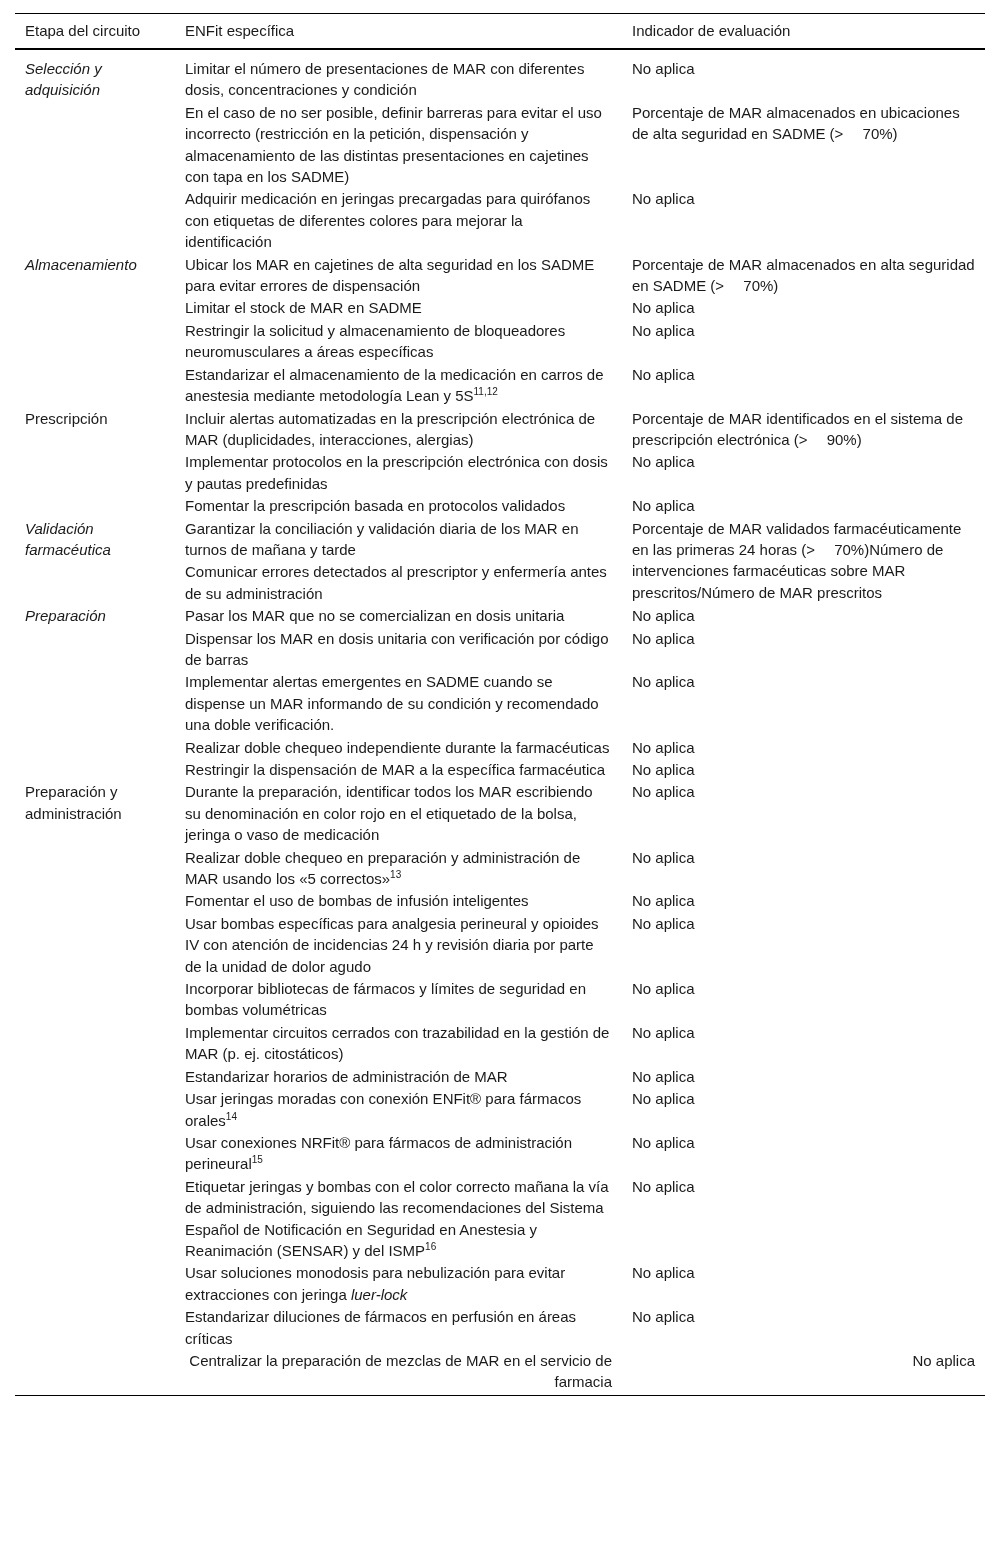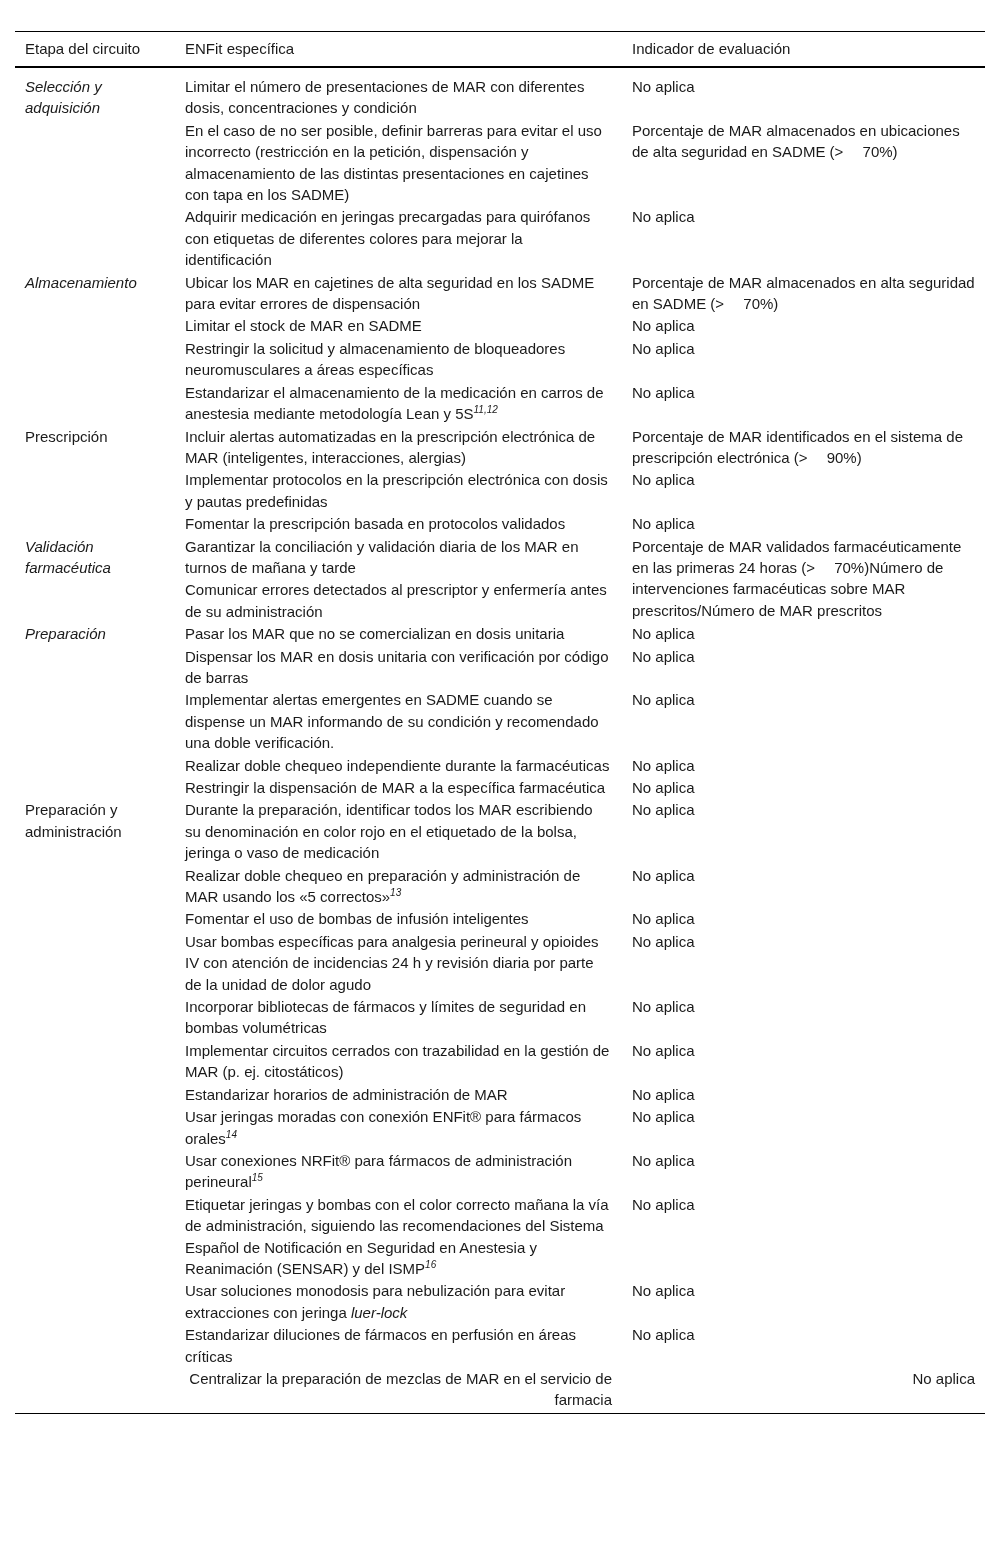--- a/index.html
+++ b/index.html
@@ -1,39 +1,39 @@
 <!DOCTYPE html>
 <html><head>
 <meta charset="utf-8">
 <style>
   html, body { margin: 0; padding: 0; background: #ffffff; }
   body {
     width: 1000px; height: 1556px; overflow: hidden;
     font-family: "Liberation Sans", sans-serif;
     font-size: 15px; color: #1a1a1a;
   }
-  .tbl-wrap { position: absolute; left: 15px; top: 31px; width: 970px; }
+  .tbl-wrap { position: absolute; left: 15px; top: 13px; width: 970px; }
   table { border-collapse: collapse; width: 970px; table-layout: fixed; }
   col.c1 { width: 160px; }
   col.c2 { width: 447px; }
   col.c3 { width: 363px; }
   thead tr { border-top: 1px solid #000; border-bottom: 2px solid #000; }
   th {
     font-weight: normal; text-align: left; vertical-align: top;
     padding: 6px 10px 7px 10px; line-height: 21px;
   }
   td {
     vertical-align: top; text-align: left;
     padding: 1px 10px 0px 10px; line-height: 21.4px;
   }
   tbody tr:first-child td { padding-top: 8px; }
   tbody tr:last-child td { padding-bottom: 2px; text-align: right; }
   tbody { border-bottom: 1px solid #000; }
   .it { font-style: italic; }
-  sup { font-size: 10px; line-height: 0; vertical-align: 6px; font-style: italic; }
+  sup { font-size: 10px; line-height: 0; vertical-align: 6px; }
 </style>
 </head>
 <body>
 
 <div class="tbl-wrap">
   <table>
     <colgroup>
         <col class="c1">
         <col class="c2">
         <col class="c3">
@@ -76,21 +76,21 @@
           <td><span>Restringir la solicitud y almacenamiento de bloqueadores neuromusculares a áreas específicas</span></td>
           <td>No aplica</td>
         </tr>
         <tr>
           <td></td>
           <td><span>Estandarizar el almacenamiento de la medicación en carros de anestesia mediante metodología Lean y 5S</span><sup>11,12</sup></td>
           <td>No aplica</td>
         </tr>
         <tr>
           <td>Prescripción</td>
-          <td><span>Incluir alertas automatizadas en la prescripción electrónica de MAR (inteligentes, interacciones, alergias)</span></td>
+          <td><span>Incluir alertas automatizadas en la prescripción electrónica de MAR (duplicidades, interacciones, alergias)</span></td>
           <td>Porcentaje de MAR identificados en el sistema de prescripción electrónica (&gt;  90%)</td>
         </tr>
         <tr>
           <td></td>
           <td><span>Implementar protocolos en la prescripción electrónica con dosis y pautas predefinidas</span></td>
           <td>No aplica</td>
         </tr>
         <tr>
           <td></td>
           <td><span>Fomentar la prescripción basada en protocolos validados</span></td>

